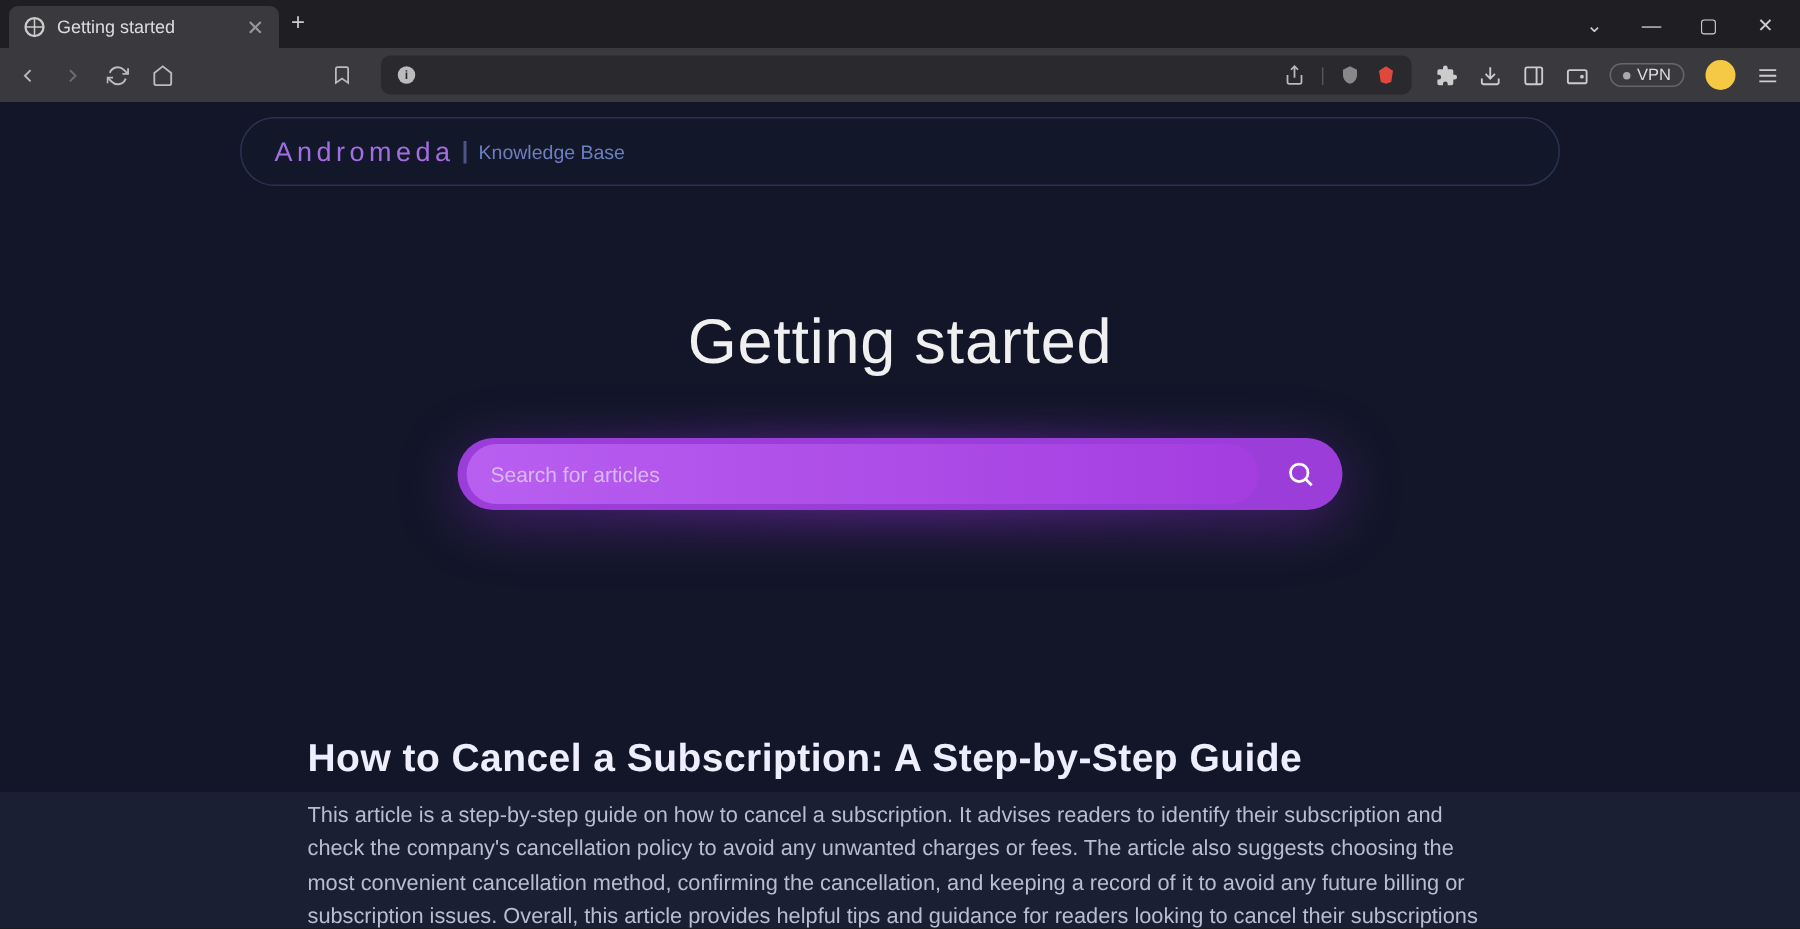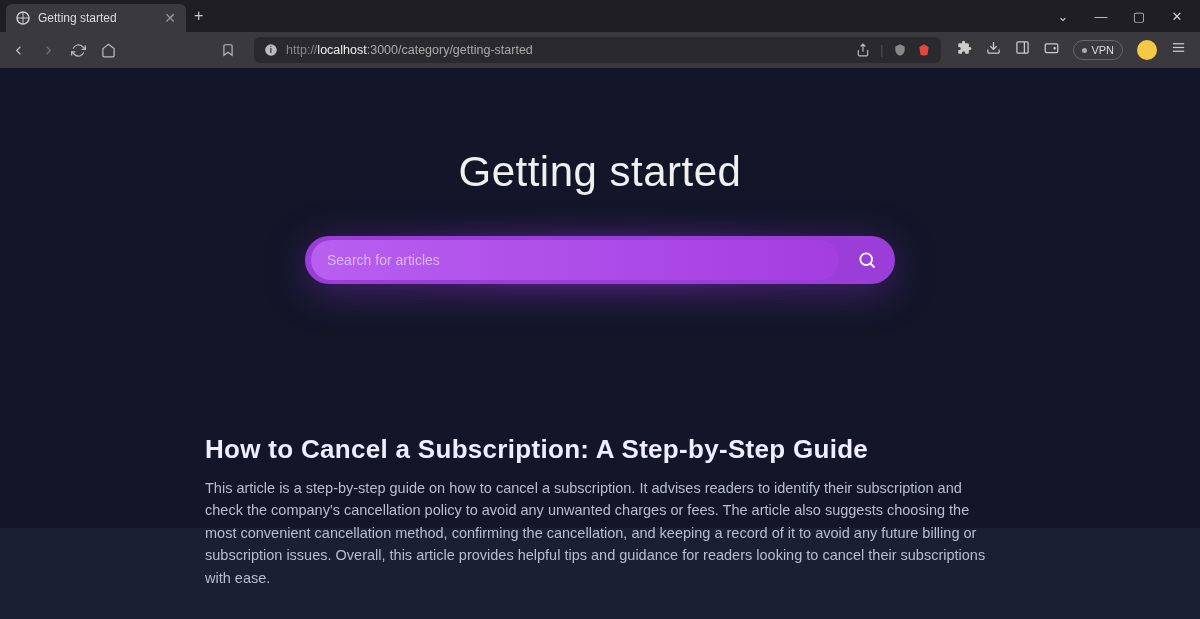--- a/index.html
+++ b/index.html
@@ -39,21 +39,21 @@
 .url-bar {
   flex: 1; display: flex; align-items: center;
   background: #2a2a2e; border-radius: 6px; height: 26px;
   padding: 0 10px; gap: 8px; font-size: 12.5px; color: #aaa;
   margin: 0 6px;
 }
 .url-prefix { color: #888; }
 .url-host { color: #eee; }
 .url-path { color: #aaa; }
 .url-right { margin-left: auto; display: flex; gap: 10px; align-items: center; }
-.right-icons { display: flex; gap: 14px; color: #ccc; padding-right: 6px; }
+.right-icons { display: flex; align-items: center; gap: 14px; color: #ccc; padding-right: 6px; }
 .vpn-btn {
   border: 1px solid #666; border-radius: 10px; padding: 1px 8px;
   font-size: 11px; color: #ddd; display: flex; align-items: center; gap: 4px;
 }
 .vpn-dot { width: 5px; height: 5px; border-radius: 50%; background: #aaa; }
 .profile { width: 20px; height: 20px; border-radius: 50%; background: #f5c944; }
 .hamburger { display: inline-flex; }
 
 
 .viewport {
@@ -171,23 +171,20 @@
       <svg width="14" height="14" viewBox="0 0 24 24" fill="none" stroke="#bbb" stroke-width="2">
           <path d="M19 21l-7-5-7 5V5a2 2 0 012-2h10a2 2 0 012 2z"></path>
         </svg>
     </span>
     <div class="url-bar">
       <span>
         <svg width="14" height="14" viewBox="0 0 24 24" fill="#bbb">
             <circle cx="12" cy="12" r="10"></circle>
             <text x="12" y="17" text-anchor="middle" fill="#2a2a2e" font-size="14" font-weight="bold">i</text>
           </svg>
-      </span>
-      <span>
-        <span class="url-prefix">http://</span><span class="url-host">localhost</span><span class="url-path">:3000/category/getting-started</span>
       </span>
       <div class="url-right">
         <span>
           <svg width="14" height="14" viewBox="0 0 24 24" fill="none" stroke="#bbb" stroke-width="2">
               <path d="M4 12v8a2 2 0 002 2h12a2 2 0 002-2v-8M16 6l-4-4-4 4M12 2v13"></path>
             </svg>
         </span>
         <span style="color:#555">|</span>
         <span>
           <svg width="14" height="14" viewBox="0 0 24 24" fill="#888">
@@ -235,20 +232,24 @@
             <line x1="3" y1="12" x2="21" y2="12"></line>
             <line x1="3" y1="18" x2="21" y2="18"></line>
           </svg>
       </span>
     </div>
   </div>
 </div>
 
 <div class="viewport">
   <div class="scroll-dummy">
+    <div class="header-pill">
+      <span class="brand">Andromeda</span>
+      <span class="brand-sub">Knowledge Base</span>
+    </div>
 
     <div class="hero">
       <h1>Getting started</h1>
     </div>
 
     <div class="search-wrap">
       <div class="search-glow"></div>
       <div class="search-pill">
         <div class="search-input-shell">
           <input class="search-input" placeholder="Search for articles" style="">

